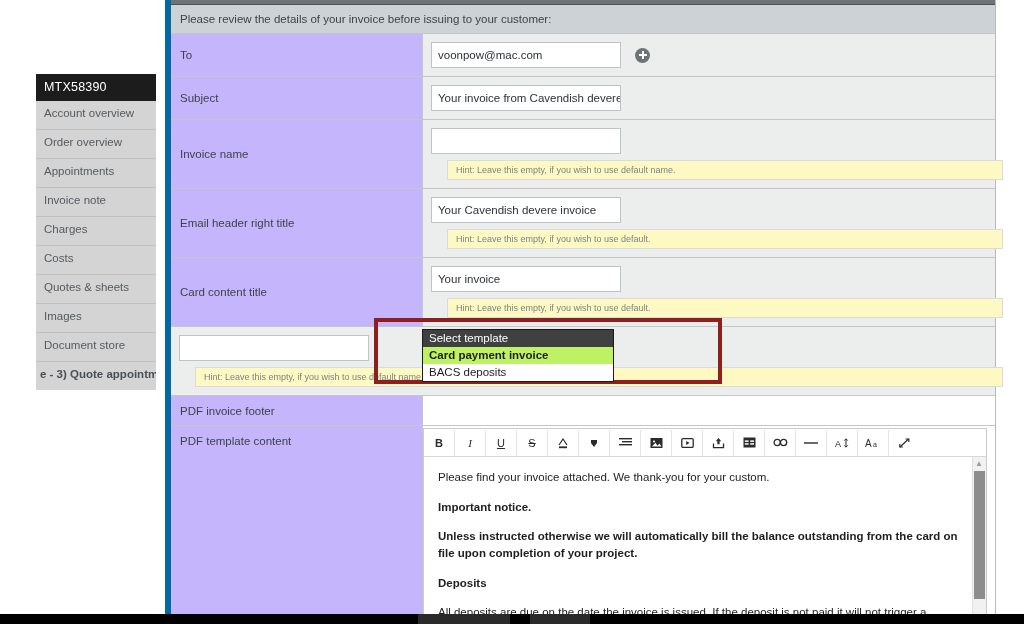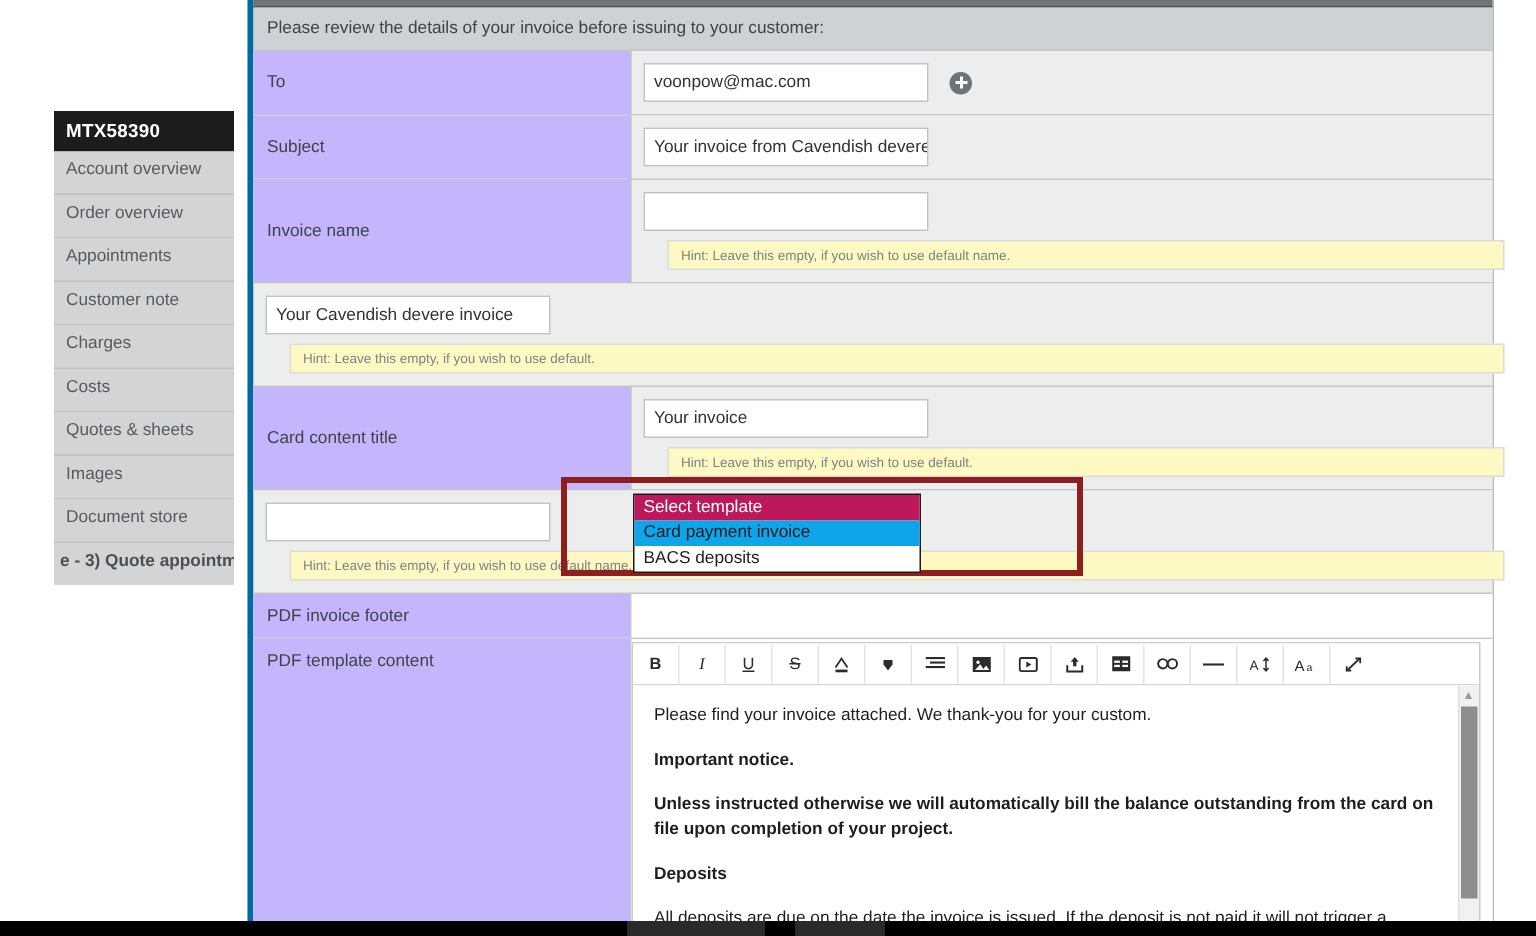--- a/index.html
+++ b/index.html
@@ -10,21 +10,21 @@
     font-family: "Liberation Sans", sans-serif;
   }
   #root { position: relative; width: 1024px; height: 624px; background:#ffffff; }
 
   
   #sidebar {
     position: absolute; left: 36px; top: 74px; width: 120px;
   }
   .side-title {
     background: #1c1c1c; color: #ffffff;
-    font-size: 12.5px; font-weight: bold;
+    font-size: 12.5px; font-weight: normal;
     padding: 6px 8px 7px 8px;
     letter-spacing: .2px;
   }
   .side-item {
     background: #d4d4d4;
     border-bottom: 1px solid #c0c0c0;
     color: #555b60;
     font-size: 11.5px;
     padding: 6px 8px 10px 8px;
     white-space: nowrap;
@@ -32,21 +32,21 @@
   }
   .side-item.last {
     font-weight: bold; color:#4a5055; border-bottom: none;
     padding-left: 4px;
   }
 
   
   #panel {
     position: absolute; left: 165px; top: 0px; width: 831px; height: 617px;
     background: #e9e9e9;
-    border-left: 4px solid #0369a1;
+    border-left: 6px solid #0369a1;
     border-right: 1px solid #b9b9b9;
     box-sizing: border-box;
   }
   #panel-topbar {
     height: 4px; background: #6f7478; border-bottom: 1px solid #4e5256;
   }
   .row {
     display: flex;
     border-bottom: 1px solid #c3c7c9;
     background: #eceded;
@@ -149,41 +149,41 @@
     border:4px solid #8f1f1f; box-sizing:border-box;
     pointer-events:none; z-index: 40;
   }
   
   #dropdown {
     position:absolute; left:422px; top:329px; width:190px;
     background:#ffffff; border:1px solid #1b1b1b; z-index: 50;
     font-size: 11.5px;
   }
   .opt { padding: 1px 6px 2px 6px; color:#1e1e1e; line-height:14px; }
-  .opt.sel { background:#be185d; color:#ffffff; }
-  .opt.hov { background:#0ea5e9; }
+  .opt.sel { background:#404040; color:#ffffff; }
+  .opt.hov { background:#bef264;font-weight:bold; }
 
   
   #blackstrip {
     position:absolute; left:0; top:614px; width:1024px; height:10px;
     background:#000000;
   }
   #blackstrip .notch { position:absolute; top:0; height:10px; background:#2a2a2a; }
 </style>
 </head>
 <body>
 
 <div id="root">
 
   <div id="sidebar">
     <div class="side-title">MTX58390</div>
     <div class="side-item">Account overview</div>
     <div class="side-item">Order overview</div>
     <div class="side-item">Appointments</div>
-    <div class="side-item">Customer note</div>
+    <div class="side-item">Invoice note</div>
     <div class="side-item">Charges</div>
     <div class="side-item">Costs</div>
     <div class="side-item">Quotes &amp; sheets</div>
     <div class="side-item">Images</div>
     <div class="side-item">Document store</div>
     <div class="side-item last">e - 3) Quote appointment</div>
   </div>
 
   <div id="panel">
     <div id="panel-topbar"></div>
@@ -209,20 +209,21 @@
 
     <div class="row">
       <div class="row-head">Invoice name</div>
       <div class="row-body">
         <div class="field"></div>
         <div class="hint">Hint: Leave this empty, if you wish to use default name.</div>
       </div>
     </div>
 
     <div class="row">
+      <div class="row-head">Email header right title</div>
       <div class="row-body">
         <div class="field">Your Cavendish devere invoice</div>
         <div class="hint">Hint: Leave this empty, if you wish to use default.</div>
       </div>
     </div>
 
     <div class="row">
       <div class="row-head">Card content title</div>
       <div class="row-body">
         <div class="field">Your invoice</div>

